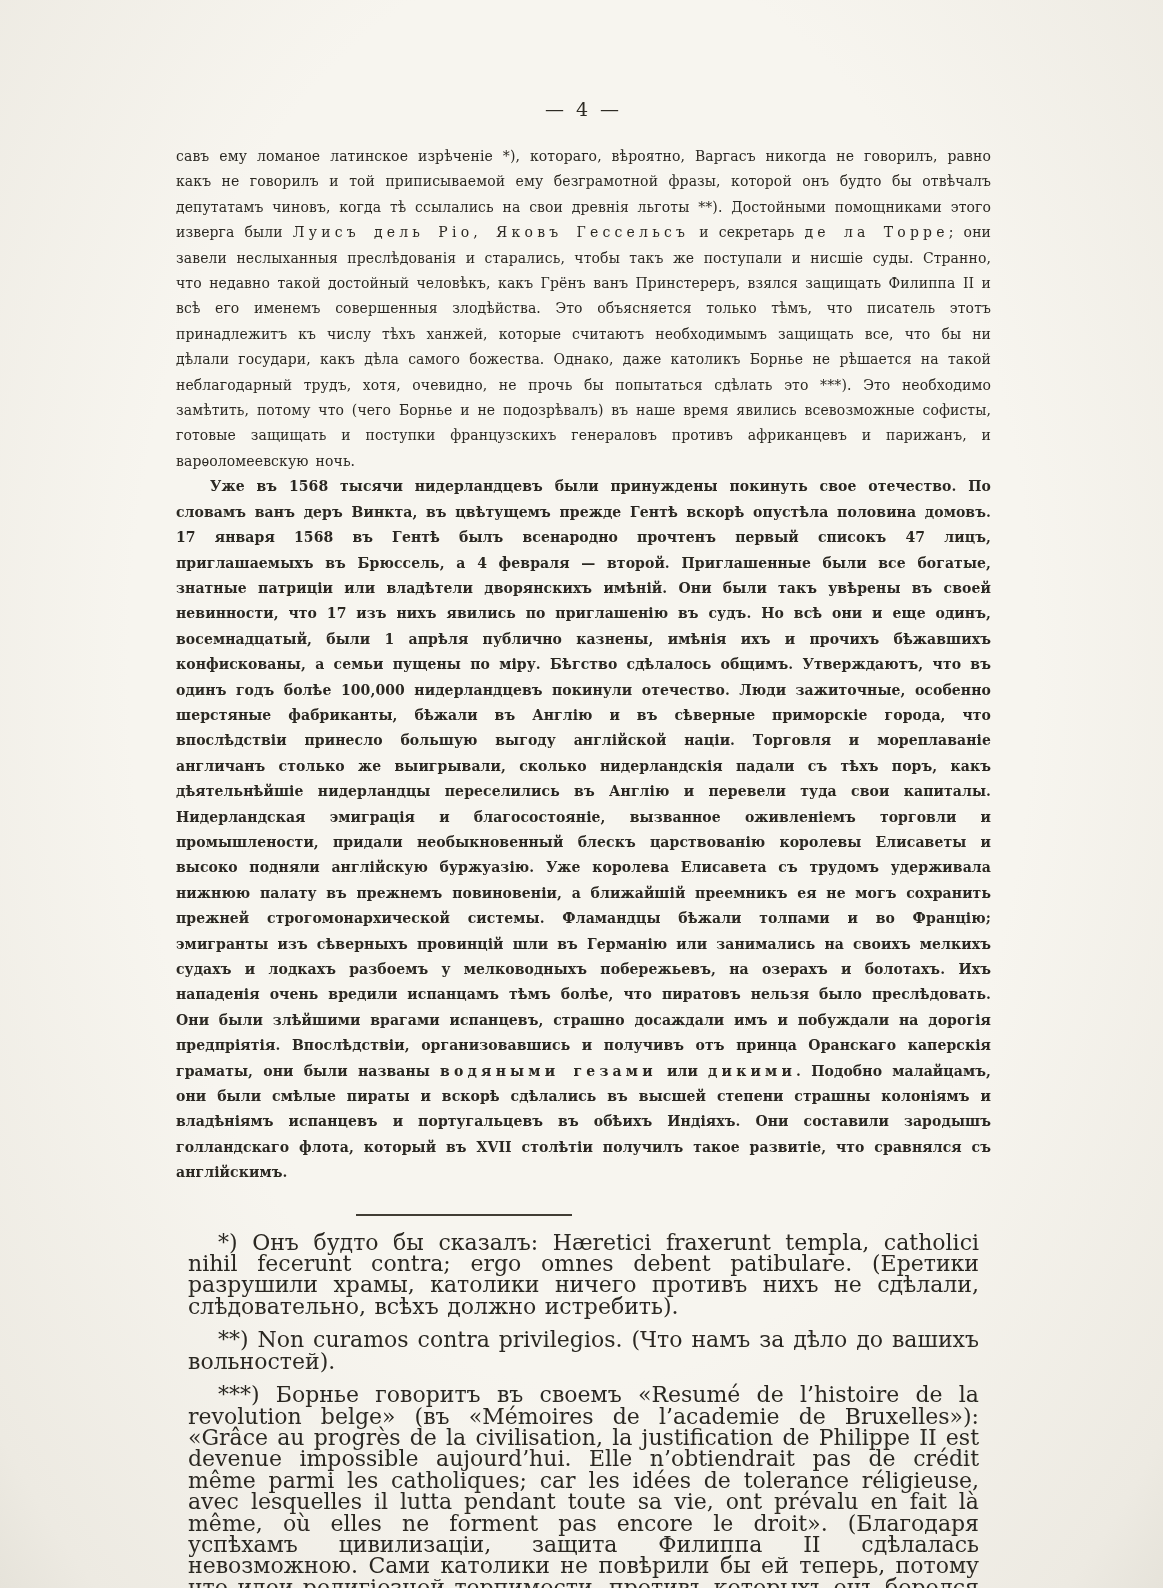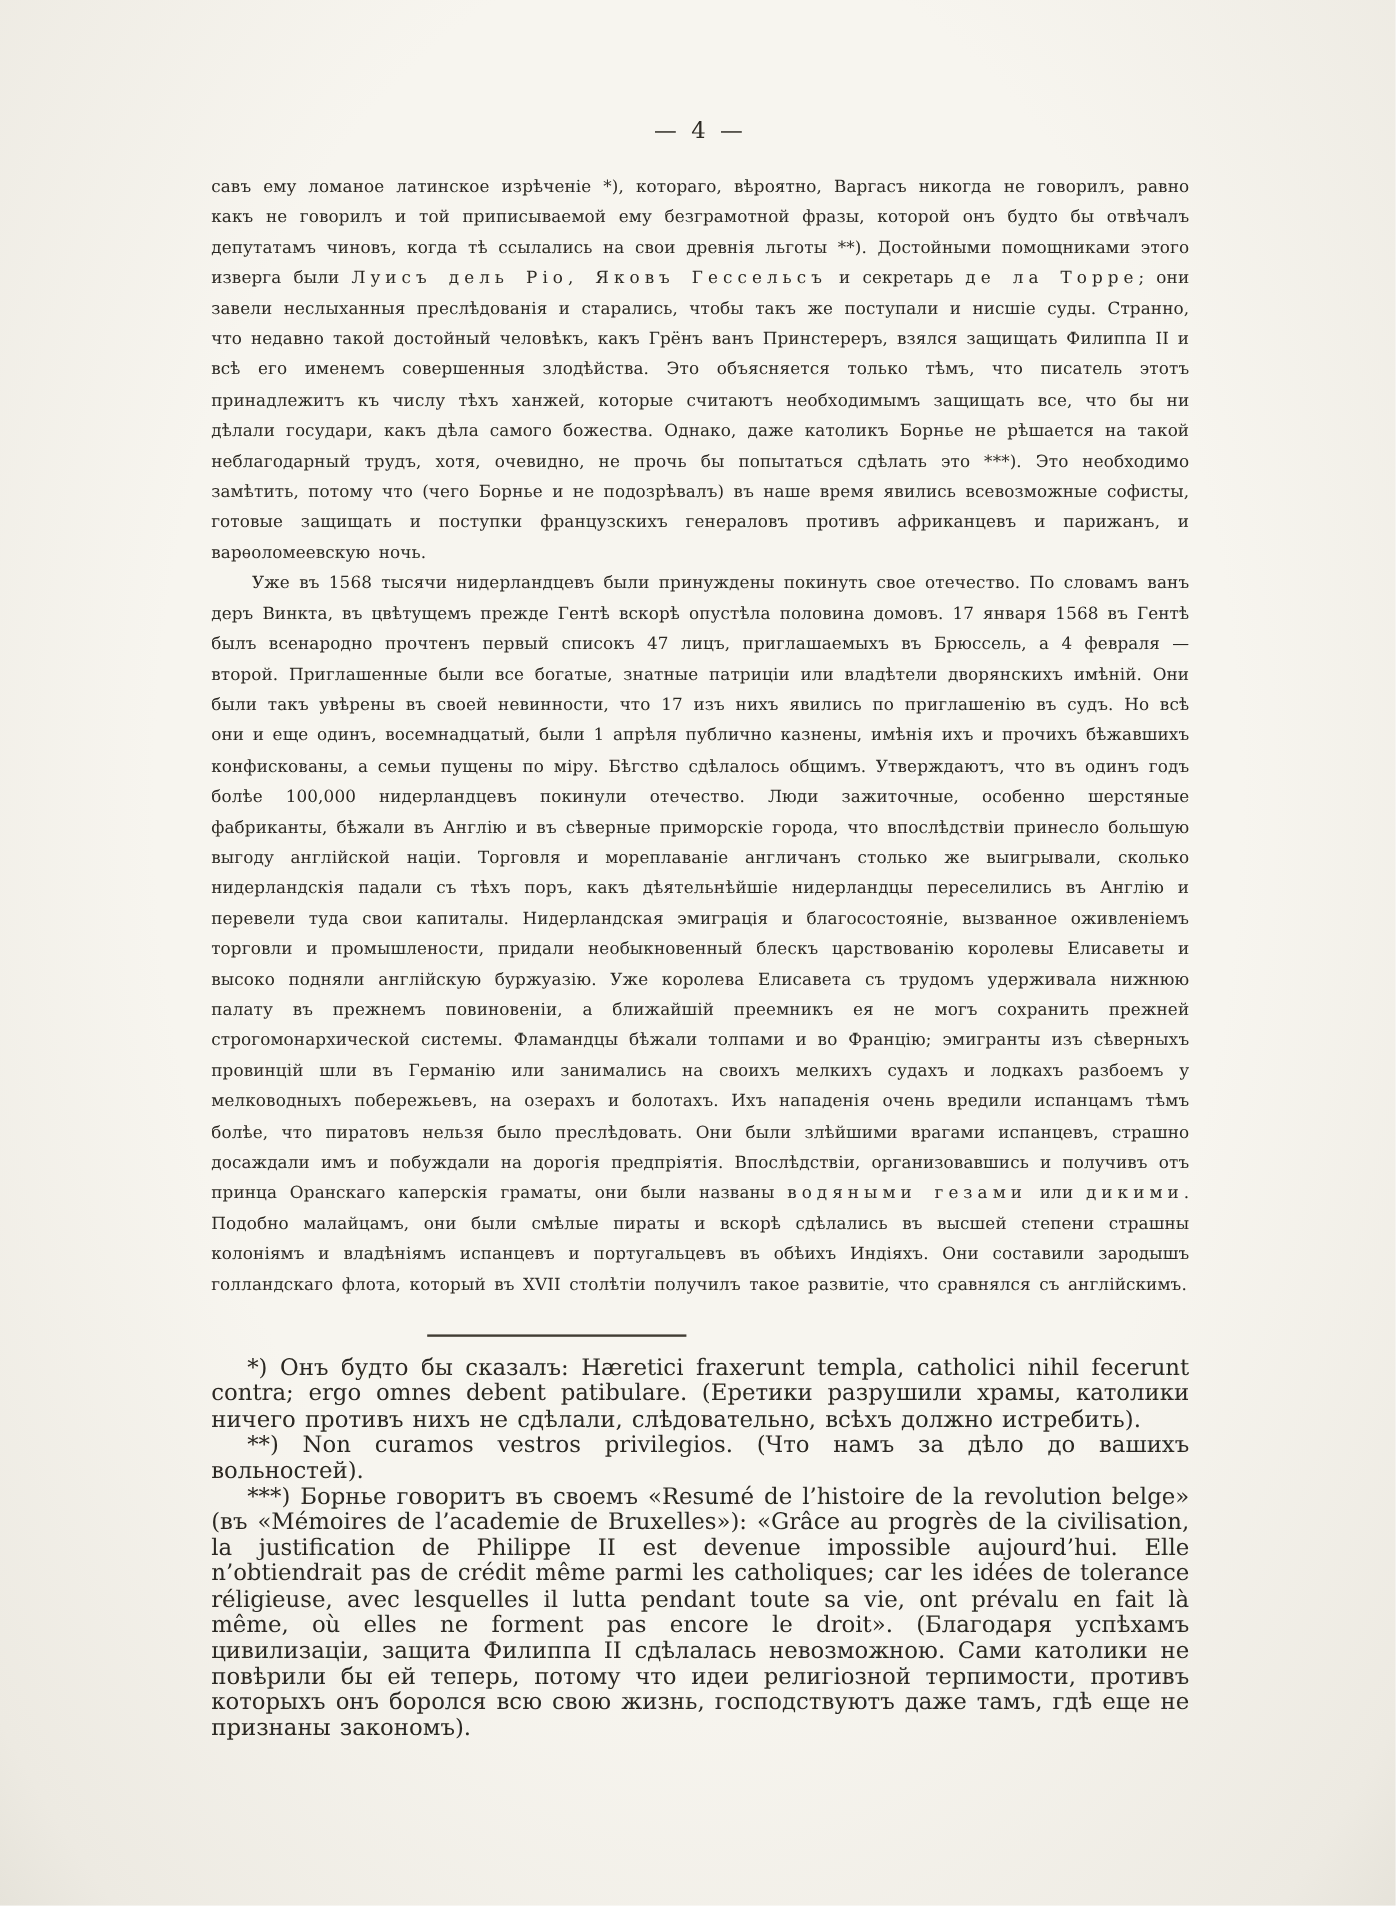--- a/index.html
+++ b/index.html
@@ -30,53 +30,54 @@
   .body-text p {
     margin: 0;
     text-align: justify;
     font-size: 14px;
     line-height: 25.4px;
     word-spacing: 2.5px;
     letter-spacing: 0.1px;
   }
   .body-text p.indent {
     text-indent: 34px;
+    font-weight: bold;
   }
   .body-text p.no-indent {
     text-indent: 0;
   }
   .spaced {
     letter-spacing: 0.30em;
   }
   .footnote-rule {
     width: 216px;
     height: 0;
     border-top: 2px solid #413d34;
     margin: 28px 0 16px 180px;
   }
   .footnotes p {
-    margin: 0;
+    margin: 12px;
     text-align: justify;
-    font-size: 19px;
+    font-size: 22px;
     line-height: 21.4px;
     word-spacing: 1.5px;
     text-indent: 30px;
   }
 </style>
 </head>
 <body>
 
 <div class="page">
   <div class="page-number">— 4 —</div>
 
   <div class="body-text">
       <p class="no-indent"><span>савъ ему ломаное латинское изрѣченіе *), котораго, вѣроятно, Варгасъ никогда не говорилъ, равно какъ не говорилъ и той приписываемой ему безграмотной фразы, которой онъ будто бы отвѣчалъ депутатамъ чиновъ, когда тѣ ссылались на свои древнія льготы **). Достойными помощниками этого изверга были </span><span class="spaced">Луисъ дель Ріо, Яковъ Гессельсъ</span><span> и секретарь </span><span class="spaced">де ла Торре</span><span>; они завели неслыханныя преслѣдованія и старались, чтобы такъ же поступали и нисшіе суды. Странно, что недавно такой достойный человѣкъ, какъ Грёнъ ванъ Принстереръ, взялся защищать Филиппа II и всѣ его именемъ совершенныя злодѣйства. Это объясняется только тѣмъ, что писатель этотъ принадлежитъ къ числу тѣхъ ханжей, которые считаютъ необходимымъ защищать все, что бы ни дѣлали государи, какъ дѣла самого божества. Однако, даже католикъ Борнье не рѣшается на такой неблагодарный трудъ, хотя, очевидно, не прочь бы попытаться сдѣлать это ***). Это необходимо замѣтить, потому что (чего Борнье и не подозрѣвалъ) въ наше время явились всевозможные софисты, готовые защищать и поступки французскихъ генераловъ противъ африканцевъ и парижанъ, и варѳоломеевскую ночь.</span></p>
       <p class="indent"><span>Уже въ 1568 тысячи нидерландцевъ были принуждены покинуть свое отечество. По словамъ ванъ деръ Винкта, въ цвѣтущемъ прежде Гентѣ вскорѣ опустѣла половина домовъ. 17 января 1568 въ Гентѣ былъ всенародно прочтенъ первый списокъ 47 лицъ, приглашаемыхъ въ Брюссель, а 4 февраля — второй. Приглашенные были все богатые, знатные патриціи или владѣтели дворянскихъ имѣній. Они были такъ увѣрены въ своей невинности, что 17 изъ нихъ явились по приглашенію въ судъ. Но всѣ они и еще одинъ, восемнадцатый, были 1 апрѣля публично казнены, имѣнія ихъ и прочихъ бѣжавшихъ конфискованы, а семьи пущены по міру. Бѣгство сдѣлалось общимъ. Утверждаютъ, что въ одинъ годъ болѣе 100,000 нидерландцевъ покинули отечество. Люди зажиточные, особенно шерстяные фабриканты, бѣжали въ Англію и въ сѣверные приморскіе города, что впослѣдствіи принесло большую выгоду англійской націи. Торговля и мореплаваніе англичанъ столько же выигрывали, сколько нидерландскія падали съ тѣхъ поръ, какъ дѣятельнѣйшіе нидерландцы переселились въ Англію и перевели туда свои капиталы. Нидерландская эмиграція и благосостояніе, вызванное оживленіемъ торговли и промышлености, придали необыкновенный блескъ царствованію королевы Елисаветы и высоко подняли англійскую буржуазію. Уже королева Елисавета съ трудомъ удерживала нижнюю палату въ прежнемъ повиновеніи, а ближайшій преемникъ ея не могъ сохранить прежней строгомонархической системы. Фламандцы бѣжали толпами и во Францію; эмигранты изъ сѣверныхъ провинцій шли въ Германію или занимались на своихъ мелкихъ судахъ и лодкахъ разбоемъ у мелководныхъ побережьевъ, на озерахъ и болотахъ. Ихъ нападенія очень вредили испанцамъ тѣмъ болѣе, что пиратовъ нельзя было преслѣдовать. Они были злѣйшими врагами испанцевъ, страшно досаждали имъ и побуждали на дорогія предпріятія. Впослѣдствіи, организовавшись и получивъ отъ принца Оранскаго каперскія граматы, они были названы </span><span class="spaced">водяными гезами</span><span> или </span><span class="spaced">дикими</span><span>. Подобно малайцамъ, они были смѣлые пираты и вскорѣ сдѣлались въ высшей степени страшны колоніямъ и владѣніямъ испанцевъ и португальцевъ въ обѣихъ Индіяхъ. Они составили зародышъ голландскаго флота, который въ XVII столѣтіи получилъ такое развитіе, что сравнялся съ англійскимъ.</span></p>
     </div>
 
   <div class="footnote-rule"></div>
 
   <div class="footnotes">
       <p class="indent"><span>*) Онъ будто бы сказалъ: Hæretici fraxerunt templa, catholici nihil fecerunt contra; ergo omnes debent patibulare. (Еретики разрушили храмы, католики ничего противъ нихъ не сдѣлали, слѣдовательно, всѣхъ должно истребить).</span></p>
-      <p class="indent"><span>**) Non curamos vestros privilegios. (Что намъ за дѣло до вашихъ вольностей).</span></p>
+      <p class="indent"><span>**) Non curamos contra privilegios. (Что намъ за дѣло до вашихъ вольностей).</span></p>
       <p class="indent"><span>***) Борнье говоритъ въ своемъ «Resumé de l’histoire de la revolution belge» (въ «Mémoires de l’academie de Bruxelles»): «Grâce au progrès de la civilisation, la justification de Philippe II est devenue impossible aujourd’hui. Elle n’obtiendrait pas de crédit même parmi les catholiques; car les idées de tolerance réligieuse, avec lesquelles il lutta pendant toute sa vie, ont prévalu en fait là même, où elles ne forment pas encore le droit». (Благодаря успѣхамъ цивилизаціи, защита Филиппа II сдѣлалась невозможною. Сами католики не повѣрили бы ей теперь, потому что идеи религіозной терпимости, противъ которыхъ онъ боролся всю свою жизнь, господствуютъ даже тамъ, гдѣ еще не признаны закономъ).</span></p>
     </div>
 </div>
 
 </body></html>

